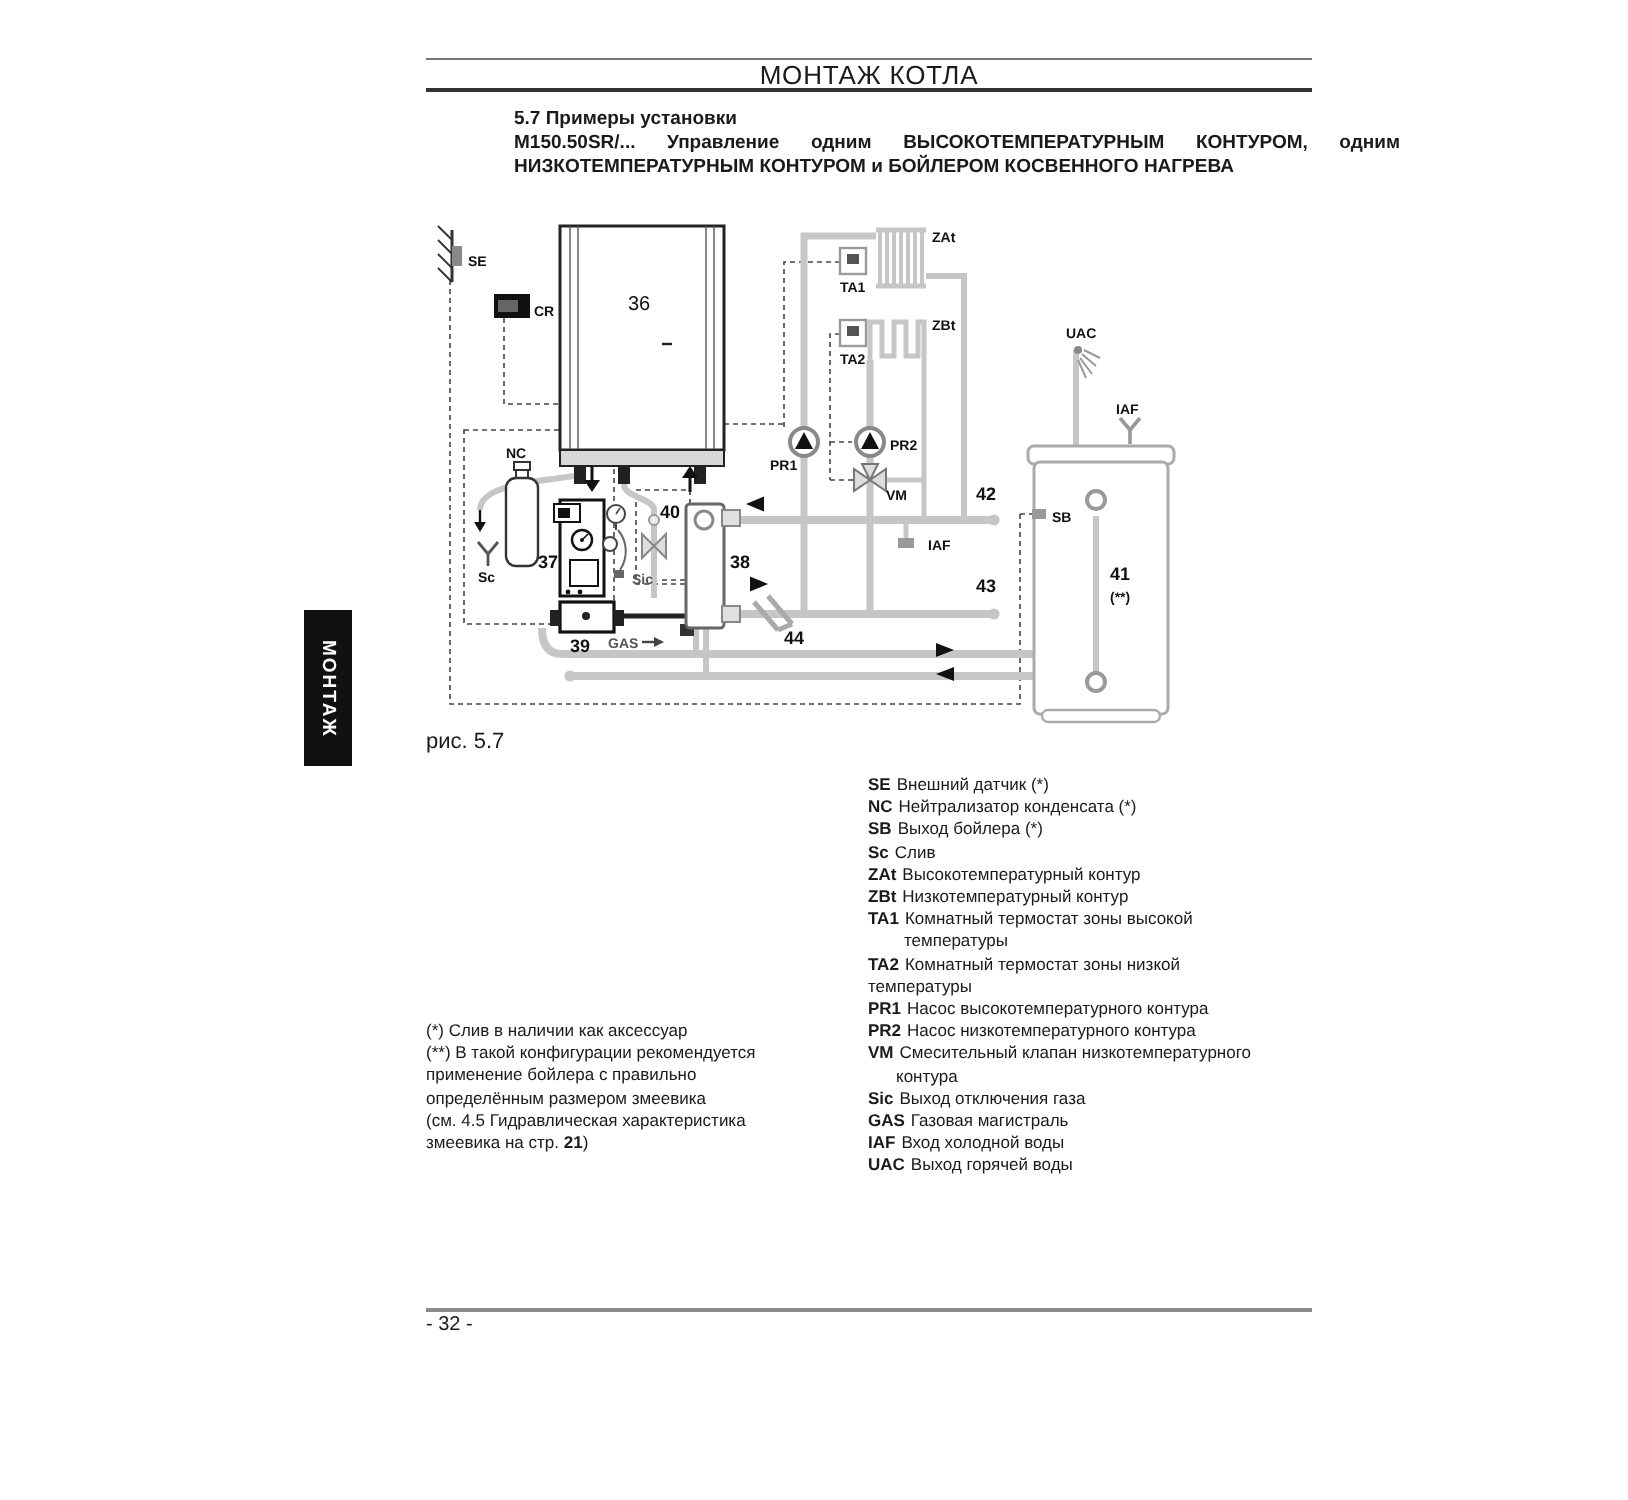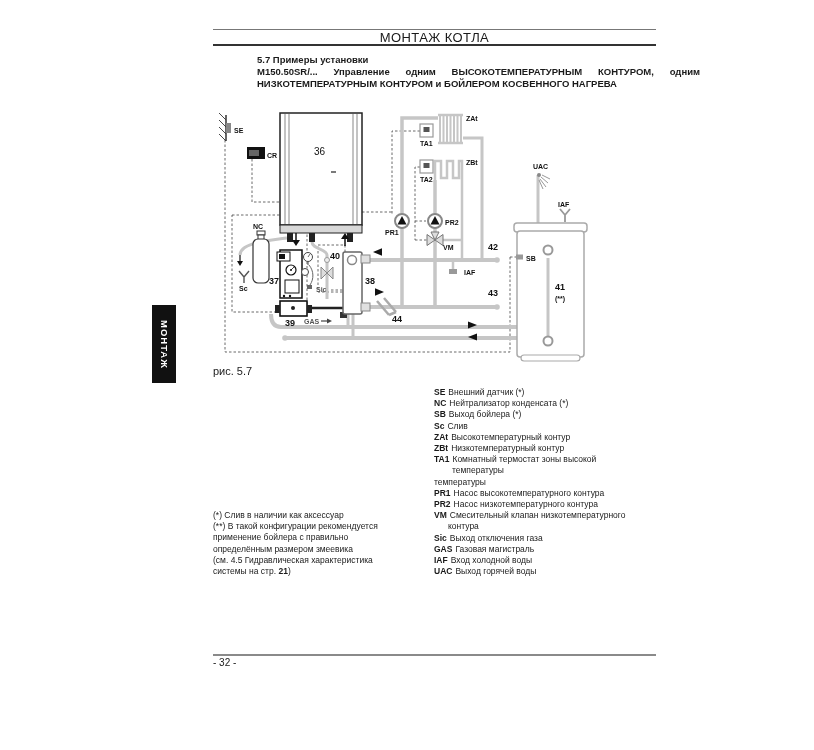--- a/index.html
+++ b/index.html
@@ -289,33 +289,34 @@
     <div class="lrow"></div>
   </div>
 
 <div class="abs leg fnotes">
 
 <div class="lrow"><span>(*) Слив в наличии как аксессуар</span><b></b><span></span></div>
     <div class="lrow"><span>(**) В такой конфигурации рекомендуется</span><b></b><span></span></div>
     <div class="lrow"><span>применение бойлера с правильно</span><b></b><span></span></div>
     <div class="lrow"><span>определённым размером змеевика</span><b></b><span></span></div>
     <div class="lrow"><span>(см. 4.5 Гидравлическая характеристика</span><b></b><span></span></div>
-    <div class="lrow"><span>системы на стр. </span><b>21</b><span>)</span></div>
+    <div class="lrow"><span>змеевика на стр. </span><b>21</b><span>)</span></div>
   </div>
 
 <div class="abs leg leg-right">
 
 <div class="lrow"><span class="lkey">SE</span><span>Внешний датчик (*)</span></div>
     <div class="lrow"><span class="lkey">NC</span><span>Нейтрализатор конденсата (*)</span></div>
     <div class="lrow"><span class="lkey">SB</span><span>Выход бойлера (*)</span></div>
     <div class="lrow"><span class="lkey">Sc</span><span>Слив</span></div>
     <div class="lrow"><span class="lkey">ZAt</span><span>Высокотемпературный контур</span></div>
     <div class="lrow"><span class="lkey">ZBt</span><span>Низкотемпературный контур</span></div>
     <div class="lrow"><span class="lkey">TA1</span><span>Комнатный термостат зоны высокой</span></div>
     <div class="lrow" style="padding-left: 18px;"><span class="lkey"></span><span>температуры</span></div>
+    <div class="lrow"><span class="lkey">TA2</span><span>Комнатный термостат зоны низкой</span></div>
     <div class="lrow"><span class="lkey"></span><span>температуры</span></div>
     <div class="lrow"><span class="lkey">PR1</span><span>Насос высокотемпературного контура</span></div>
     <div class="lrow"><span class="lkey">PR2</span><span>Насос низкотемпературного контура</span></div>
     <div class="lrow"><span class="lkey">VM</span><span>Смесительный клапан низкотемпературного</span></div>
     <div class="lrow" style="padding-left: 14px;"><span class="lkey"></span><span>контура</span></div>
     <div class="lrow"><span class="lkey">Sic</span><span>Выход отключения газа</span></div>
     <div class="lrow"><span class="lkey">GAS</span><span>Газовая магистраль</span></div>
     <div class="lrow"><span class="lkey">IAF</span><span>Вход холодной воды</span></div>
     <div class="lrow"><span class="lkey">UAC</span><span>Выход горячей воды</span></div>
   </div>

